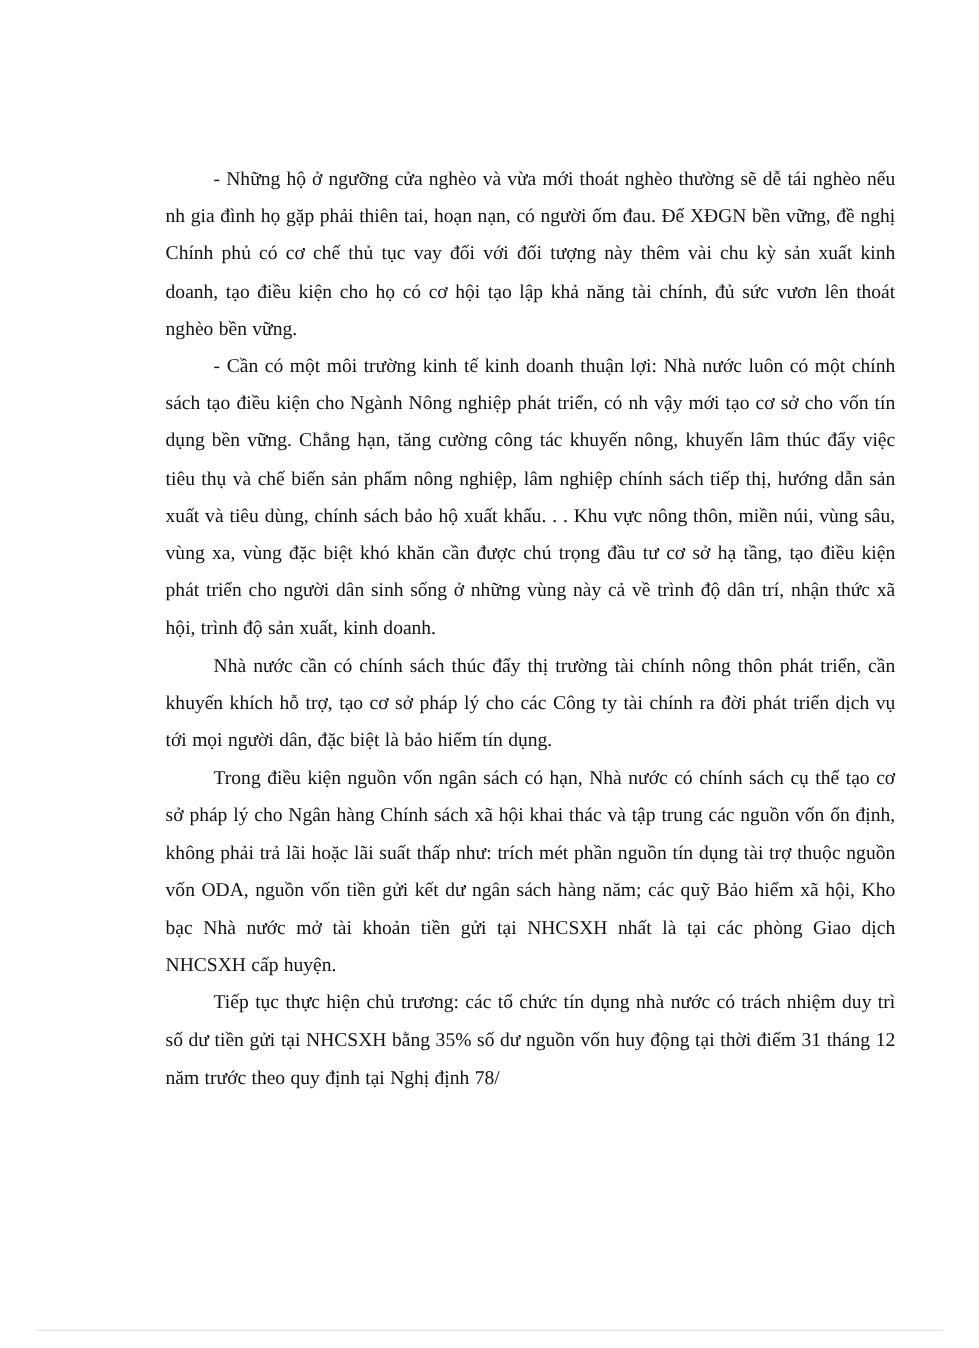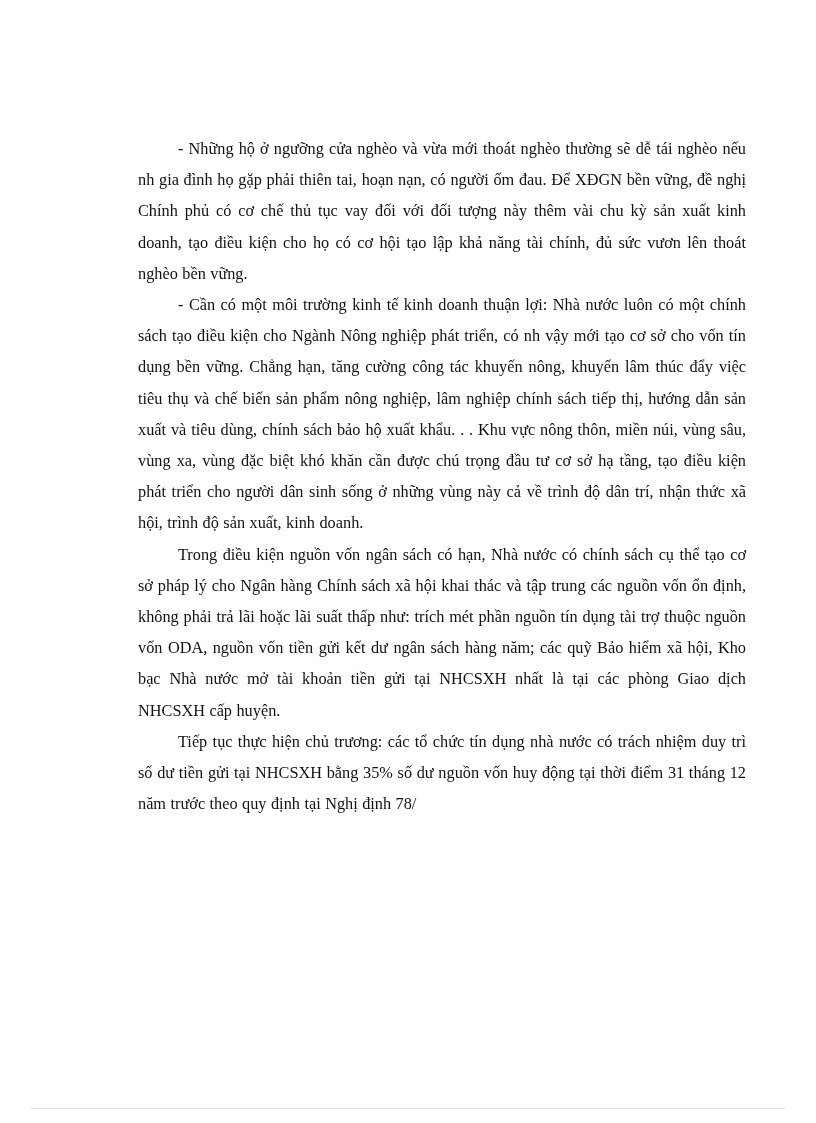--- a/index.html
+++ b/index.html
@@ -58,18 +58,19 @@
 </style>
 </head>
 <body>
 
 <div class="page">
 
 
   <div class="content">
     <p class="para">- Những hộ ở ngưỡng cửa nghèo và vừa mới thoát nghèo thường sẽ dễ tái nghèo nếu nh  gia đình họ gặp phải thiên tai, hoạn nạn, có người ốm đau. Để XĐGN bền vững, đề nghị Chính phủ có cơ chế thủ tục vay đối với đối tượng này thêm vài chu kỳ sản xuất kinh doanh, tạo điều kiện cho họ có cơ hội tạo lập khả năng tài chính, đủ sức vươn lên thoát nghèo bền vững.</p>
     <p class="para">- Cần có một môi trường kinh tế kinh doanh thuận lợi: Nhà nước luôn có một chính sách tạo điều kiện cho Ngành Nông nghiệp phát triển, có nh vậy mới tạo cơ sở cho vốn tín dụng bền vững. Chẳng hạn, tăng cường công tác khuyến nông, khuyến lâm thúc đẩy việc tiêu thụ và chế biến sản phẩm nông nghiệp, lâm nghiệp chính sách tiếp thị, hướng dẫn sản xuất và tiêu dùng, chính sách bảo hộ xuất khẩu. . . Khu vực nông thôn, miền núi, vùng sâu, vùng xa, vùng đặc biệt khó khăn cần được chú trọng đầu tư cơ sở hạ tầng, tạo điều kiện phát triển cho người dân sinh sống ở những vùng này cả về trình độ dân trí, nhận thức xã hội, trình độ sản xuất, kinh doanh.</p>
+    <p class="para">Nhà nước cần có chính sách thúc đẩy thị trường tài chính nông thôn phát triển, cần khuyến khích hỗ trợ, tạo cơ sở pháp lý cho các Công ty tài chính ra đời phát triển dịch vụ tới mọi người dân, đặc biệt là bảo hiểm tín dụng.</p>
     <p class="para">Trong điều kiện nguồn vốn ngân sách có hạn, Nhà nước có chính sách cụ thể tạo cơ sở pháp lý cho Ngân hàng Chính sách xã hội khai thác và tập trung các nguồn vốn ổn định, không phải trả lãi hoặc lãi suất thấp như: trích mét phần nguồn tín dụng tài trợ thuộc nguồn vốn ODA, nguồn vốn tiền gửi kết dư ngân sách hàng năm; các quỹ Bảo hiểm xã hội, Kho bạc Nhà nước mở tài khoản tiền gửi tại NHCSXH nhất là tại các phòng Giao dịch NHCSXH cấp huyện.</p>
     <p class="para">Tiếp tục thực hiện chủ trương: các tổ chức tín dụng nhà nước có trách nhiệm duy trì số dư tiền gửi tại NHCSXH bằng 35% số dư nguồn vốn huy động tại thời điểm 31 tháng 12 năm trước theo quy định tại Nghị định 78/</p>
   </div>
 
   <div class="bottom-rule"></div>
 </div>
 
 </body></html>

